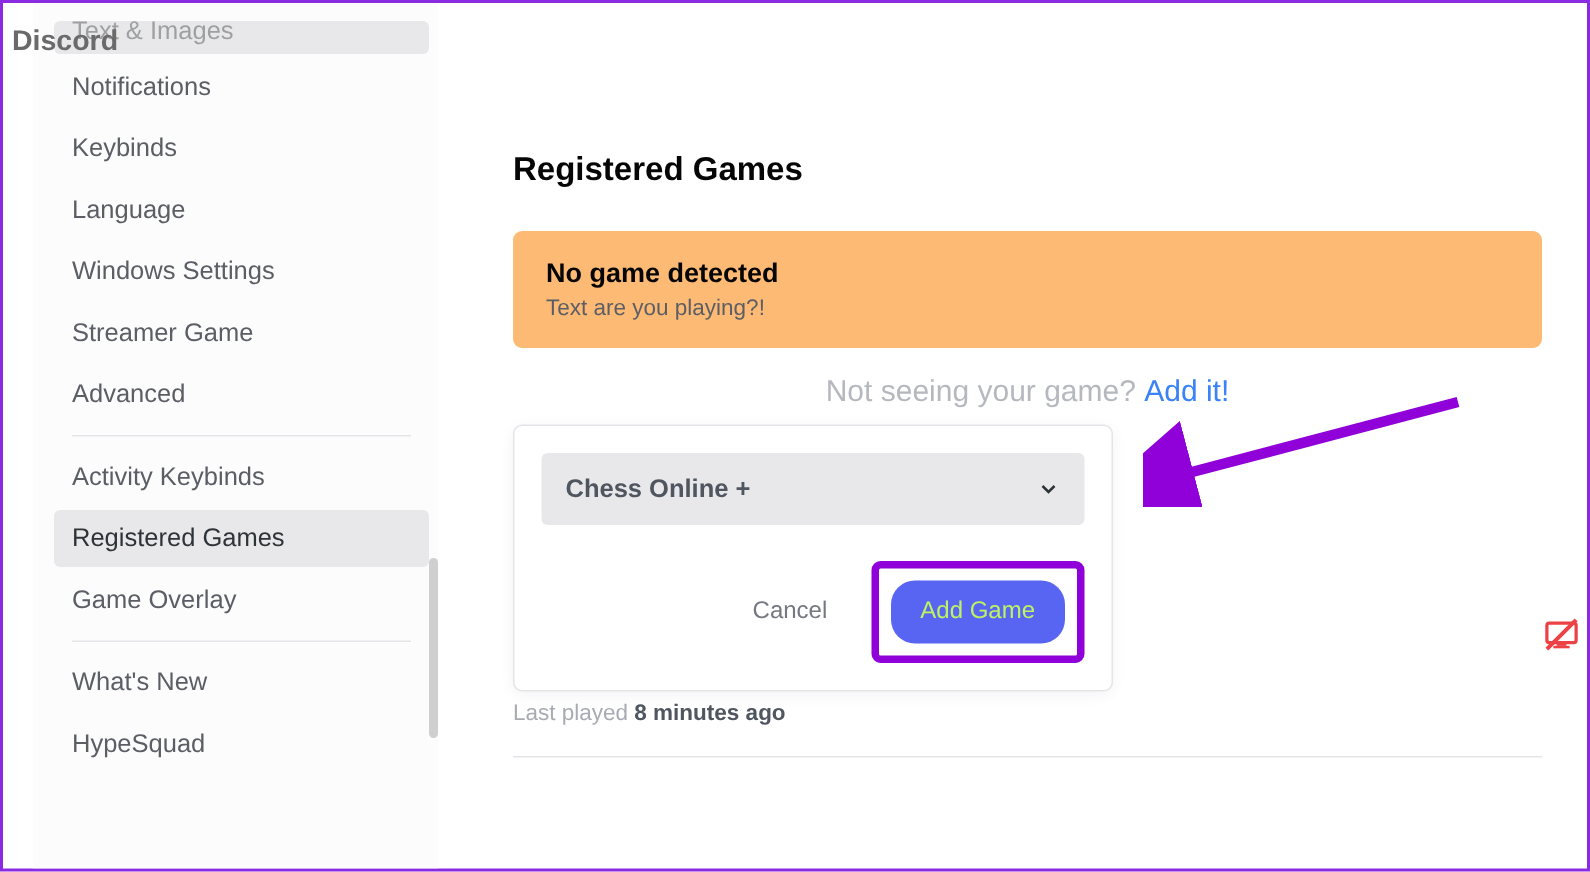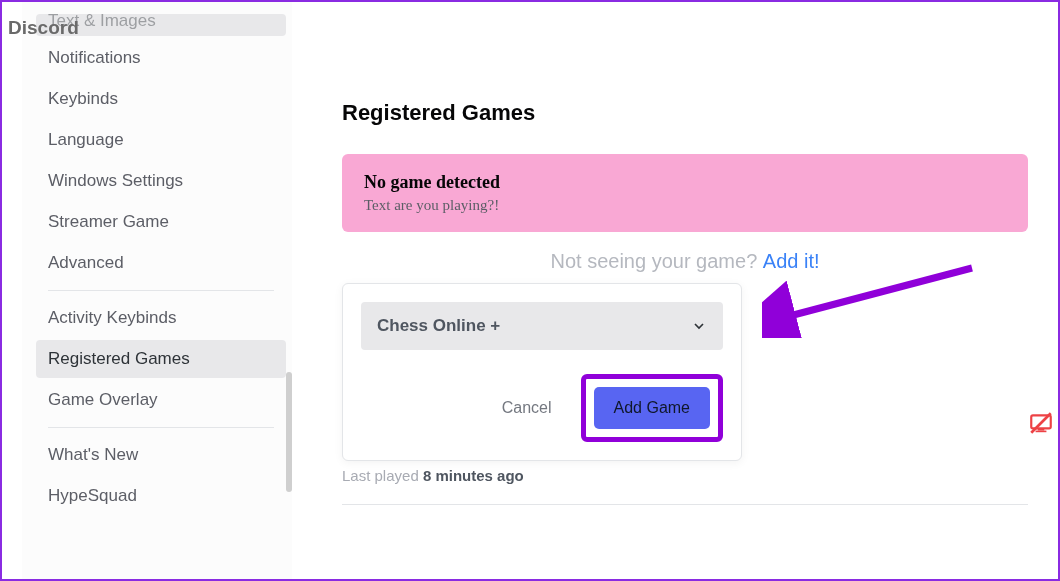--- a/index.html
+++ b/index.html
@@ -85,25 +85,24 @@
       position: relative;
       overflow: hidden;
     }
     .page-title {
       font-size: 22px;
       font-weight: 700;
       color: #060607;
       margin: 98px 0 28px 0;
     }
     .detect-box {
-      background: #f9a8d4;
+      background: #fdba74;
       border-radius: 6px;
       padding: 18px 22px;
       margin-bottom: 18px;
-      font-family: Liberation Serif, serif;
     }
     .detect-title {
       font-size: 18px;
       font-weight: 700;
       color: #060607;
     }
     .detect-sub {
       font-size: 15px;
       color: #5c5e66;
       margin-top: 4px;
@@ -162,23 +161,23 @@
       background: none;
       border: none;
     }
     .btn-addgame-wrap {
       border: 5px solid #9000d9;
       border-radius: 6px;
       padding: 8px;
     }
     .btn-addgame {
       background: #5865f2;
-      color: #0f172a;
+      color: #bef264;
       border: none;
-      border-radius: 5px;
+      border-radius: 16px;
       padding: 12px 20px;
       font-size: 16px;
       font-weight: 500;
       cursor: pointer;
     }
     .lastplayed {
       font-size: 15px;
       color: #a8abb3;
       margin-top: 6px;
     }

